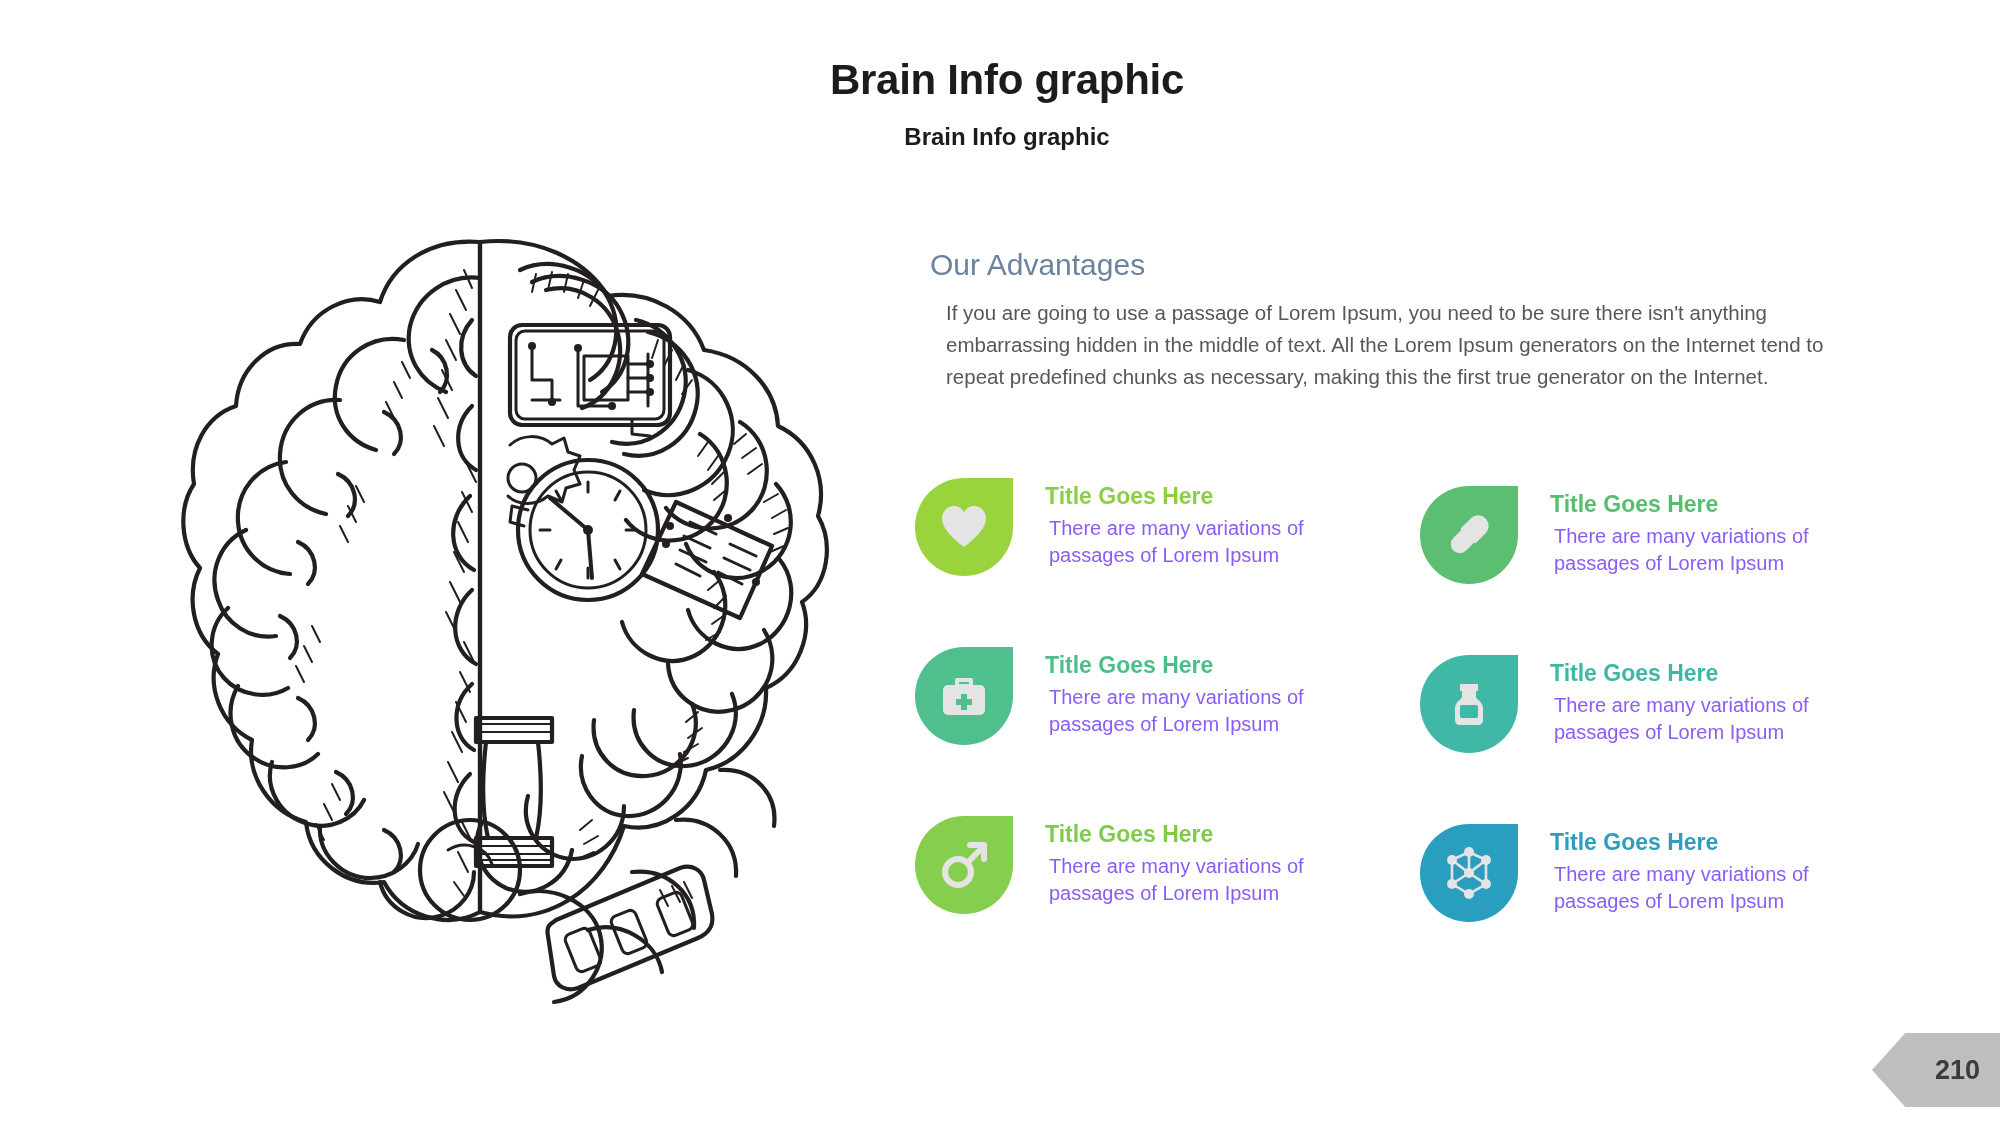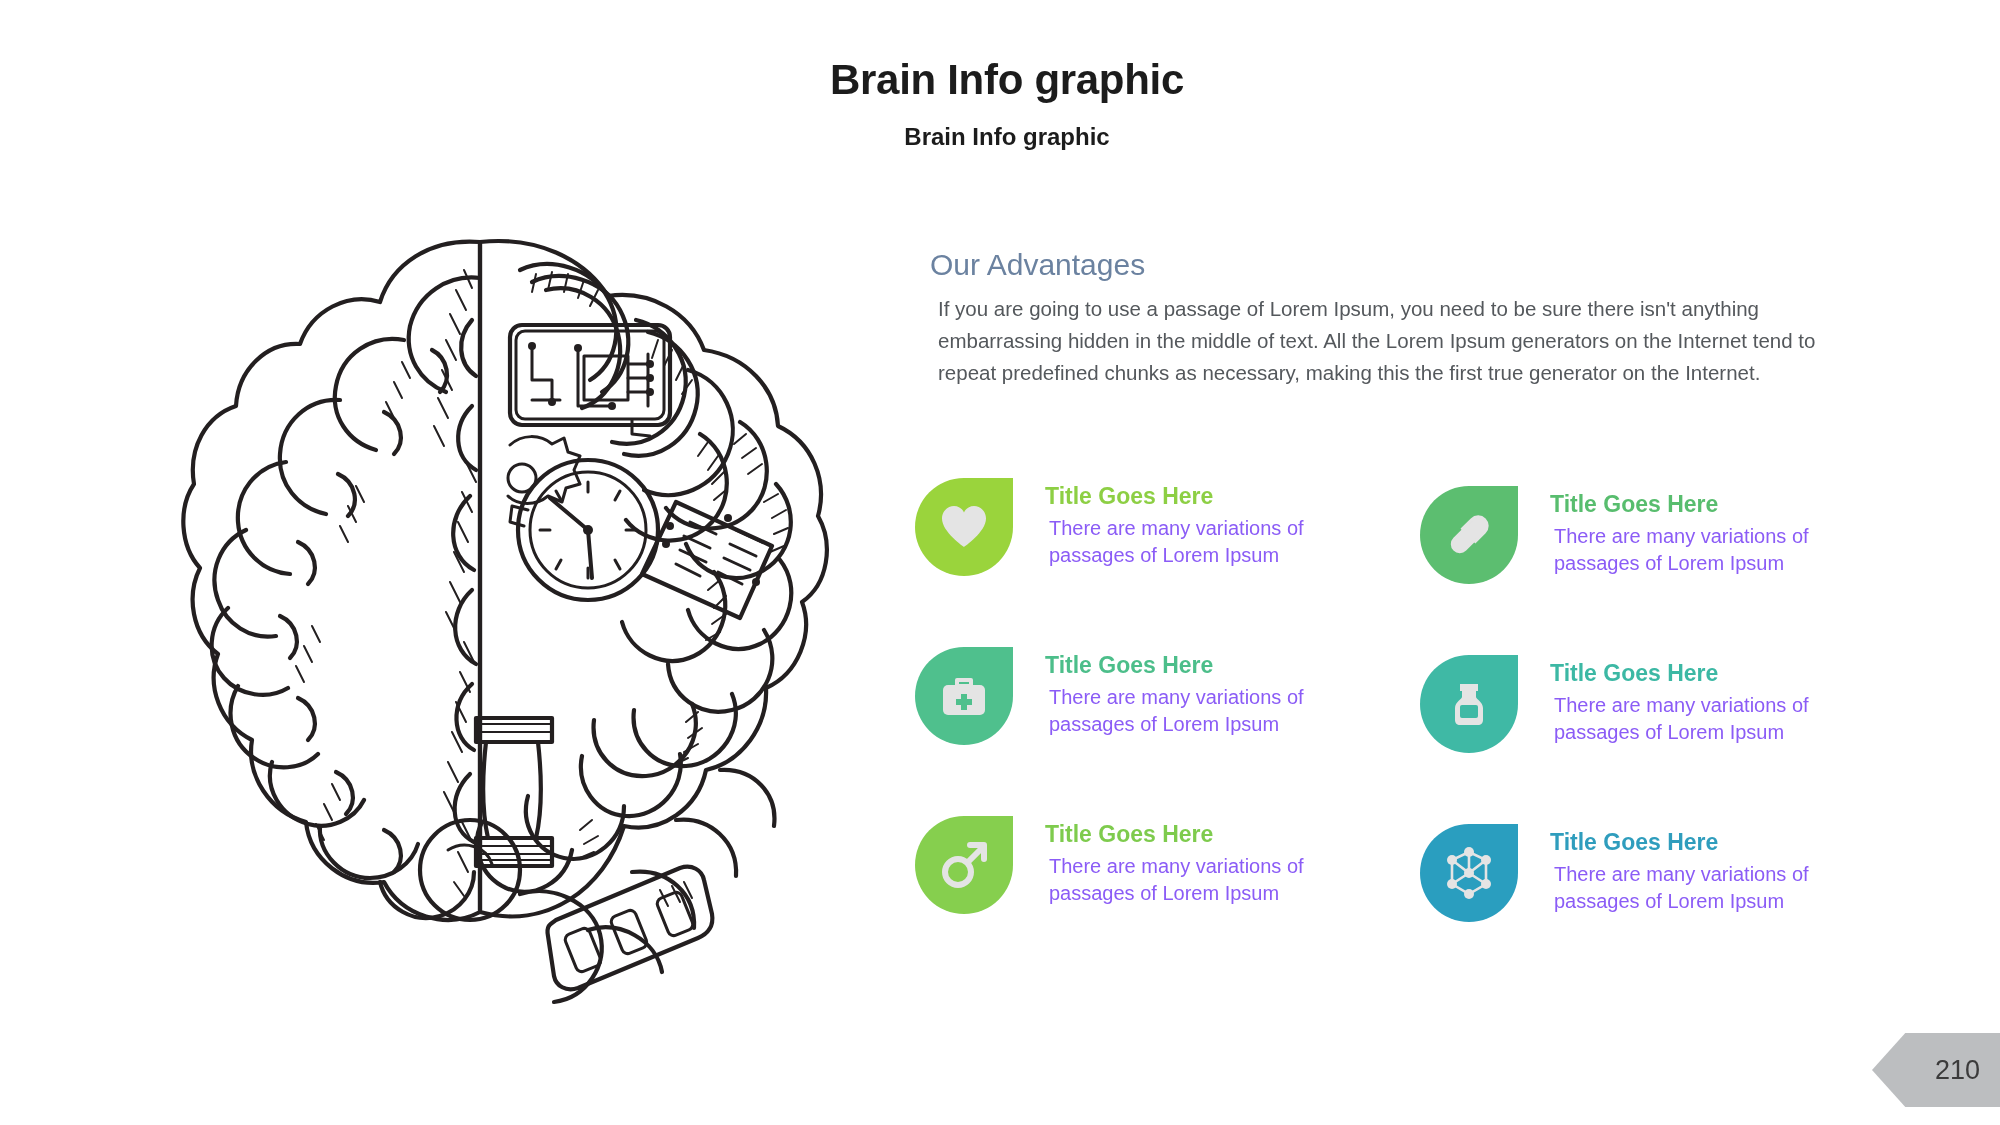--- a/index.html
+++ b/index.html
@@ -67,21 +67,21 @@
     font-size: 30px;
     font-weight: normal;
     color: #6b82a0;
     line-height: 1.1;
     margin: 0 0 12px 0;
   }
   .adv-body {
     font-size: 20.5px;
     color: #54585c;
     line-height: 1.57;
-    margin: 8px;
+    margin: 16px;
     width: 880px;
   }
 
   
   .features {
     position: absolute;
     left: 915px;
     top: 478px;
     width: 1010px;
   }
@@ -138,21 +138,21 @@
     background: #bcbec0;
     clip-path: polygon(26% 0, 100% 0, 100% 100%, 26% 100%, 0 50%);
     display: flex;
     align-items: center;
     justify-content: flex-end;
     box-sizing: border-box;
     padding-right: 20px;
   }
   .page-num {
     font-size: 27px;
-    font-weight: normal;
+    font-weight: bold;
     color: #3b3b3b;
     line-height: 1;
     margin-left: 26px;
   }
 </style>
 </head>
 <body>
 
 <div class="slide">
 

